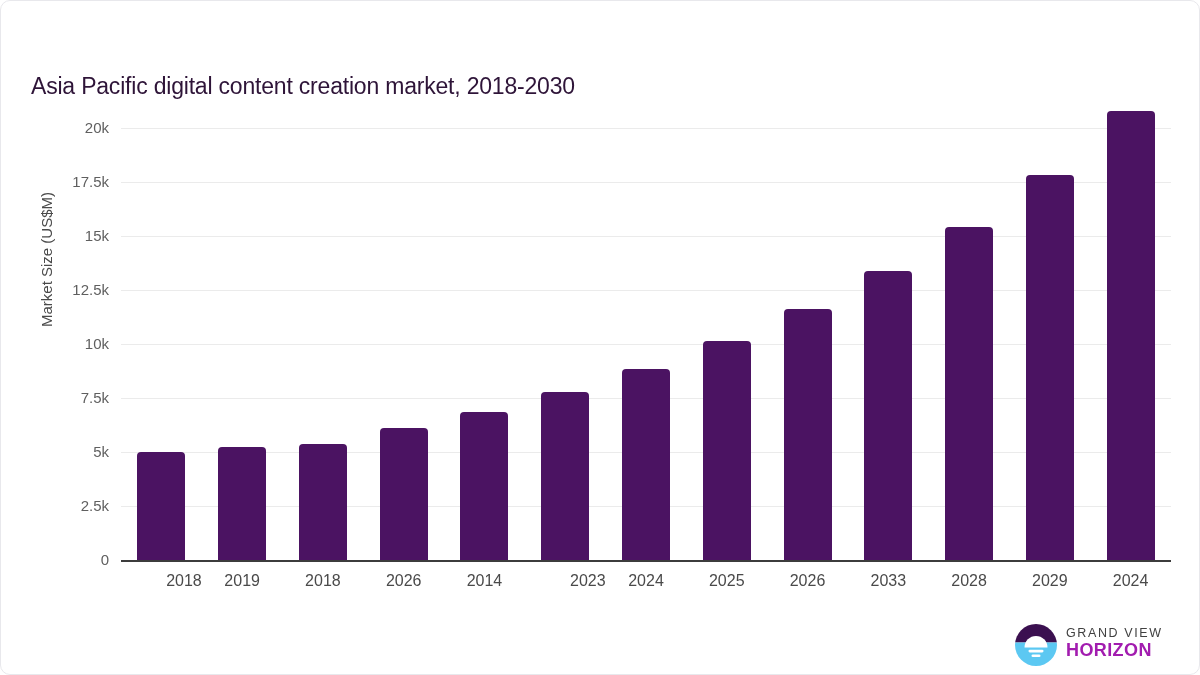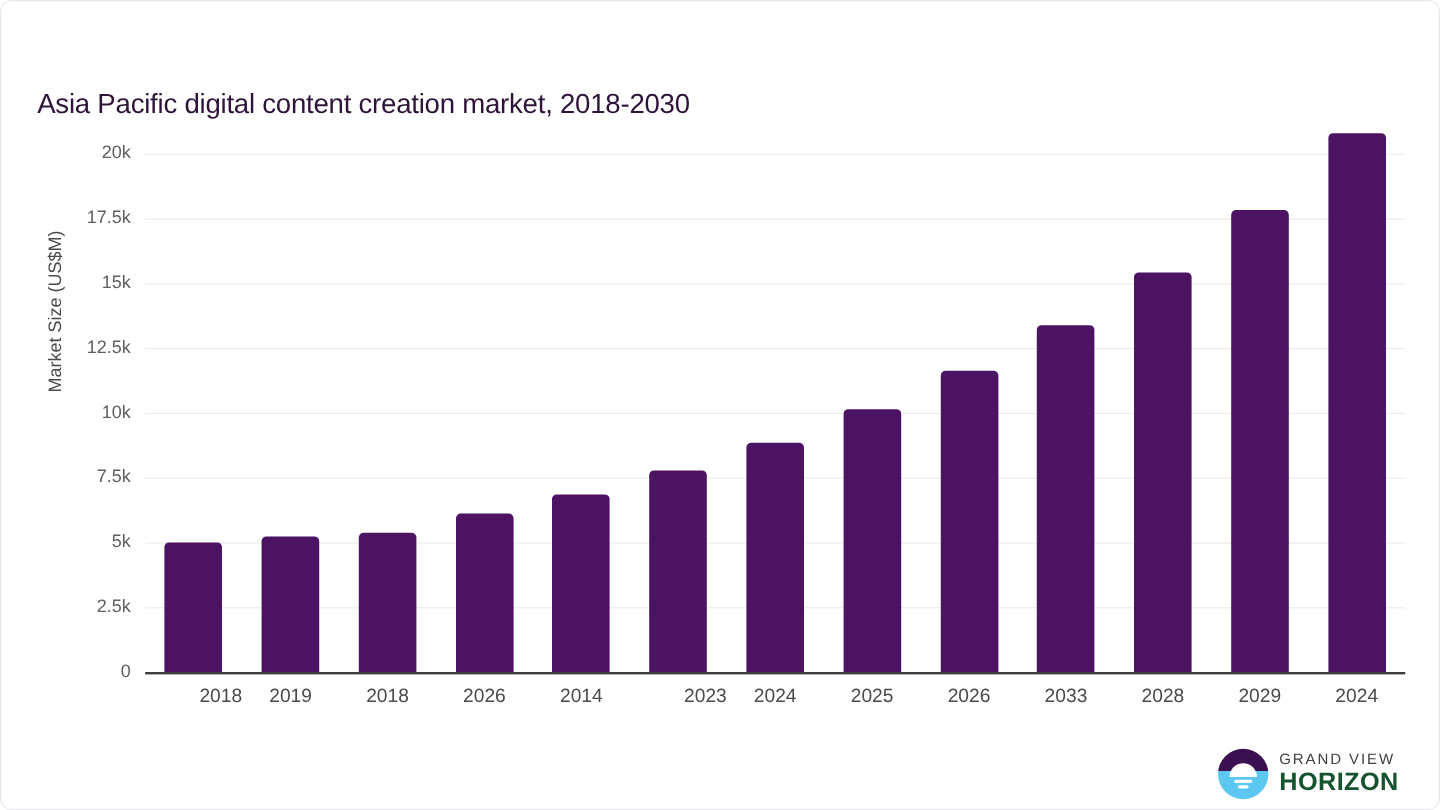--- a/index.html
+++ b/index.html
@@ -21,21 +21,21 @@
          font-size:15px;color:#5f5f5f;transform:translateY(-9px);white-space:nowrap;}
   .bar{position:absolute;bottom:0;background:#4b1362;border-radius:4px 4px 0 0;}
   .xtick{position:absolute;top:466px;font-size:16px;color:#4a4a4a;text-align:center;
          white-space:nowrap;}
   #footer-url{position:absolute;left:33px;top:629px;font-size:13.5px;color:#c3c3c8;
               letter-spacing:0.05px;white-space:nowrap;}
   #logo{position:absolute;left:1013px;top:620px;width:152px;height:48px;}
   #logo-mark{position:absolute;left:0;top:2px;width:44px;height:44px;}
   #logo-text{position:absolute;left:52px;top:5px;}
   #logo-line1{font-size:12.5px;letter-spacing:1.6px;color:#404040;font-weight:normal;}
-  #logo-line2{font-size:21px;letter-spacing:0.4px;color:#14532d;font-weight:bold;
+  #logo-line2{font-size:18px;letter-spacing:0.4px;color:#a21caf;font-weight:bold;
               line-height:1.05;margin-top:1px;}
 </style>
 </head>
 <body>
 
 <div id="frame">
 
   <div id="title">Asia Pacific digital content creation market, 2018-2030</div>
 
   <div id="plot-wrap">

